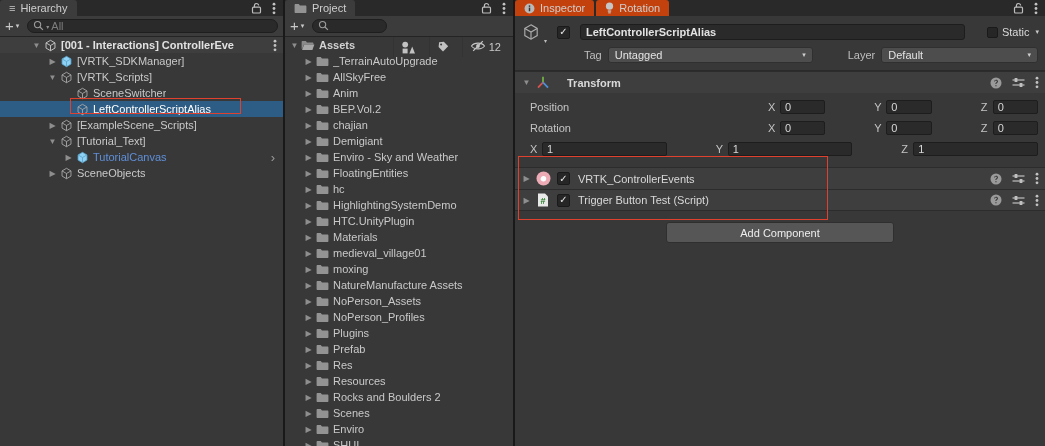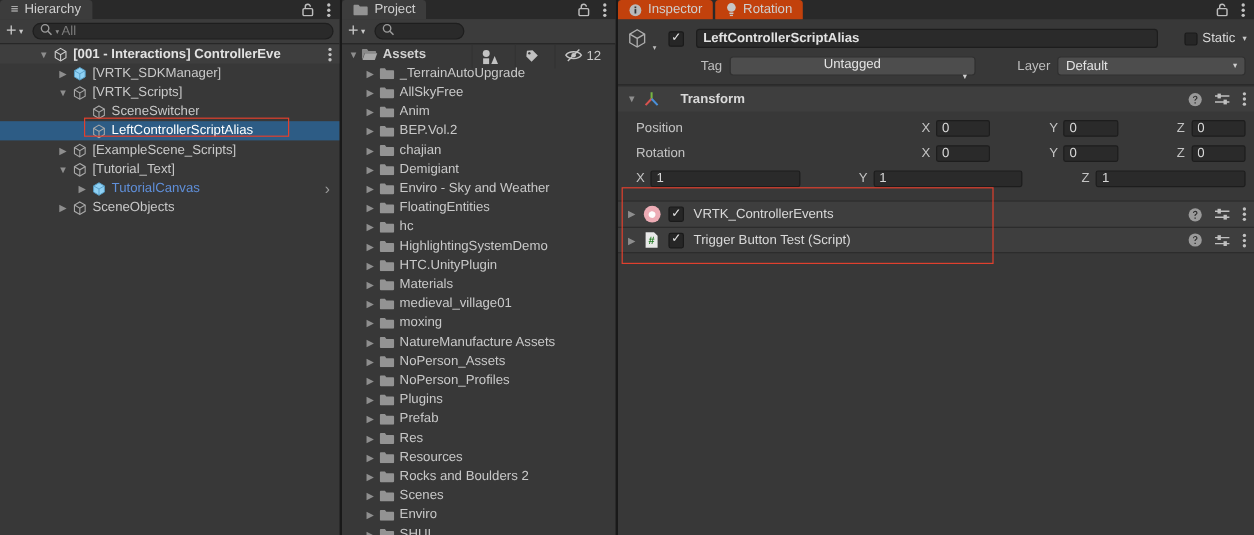--- a/index.html
+++ b/index.html
@@ -63,21 +63,21 @@
   .name-field { flex:1; min-width:0; margin-left:10px; margin-right:9px; height:16px;
     background:#2A2A2A; border:1px solid #1D1D1D; border-radius:3px; color:#E2E2E2;
     font-weight:bold; font-size:11px; padding:0 5px; font-family:inherit; outline:none; }
   .static-group { display:flex; align-items:center; gap:4px; color:#DADADA; flex:none; }
   .static-group .caret { font-size:7px; }
   .go-row2 { height:16px; margin-top:6px; display:flex; align-items:center; padding-left:36px; }
   .flabel { color:#BFBFBF; margin-right:6px;margin-left:26px; }
   .dropdown { height:16px; background:#4D4D4D; border:1px solid #303030; border-radius:3px;
     display:flex; align-items:center; padding:0 6px; color:#E3E3E3; min-width:0; }
   .dropdown .caret { margin-left:auto; color:#CFCFCF; }
-  .tagdd { width:205px; margin-right:9px;flex-direction:column; }
+  .tagdd { width:205px; margin-right:9px; }
   .laydd { flex:1; margin-right:1px;justify-content:space-between; }
 
   .comp { height:22px; display:flex; align-items:center; background:#3E3E3E;
           border-top:1px solid #2C2C2C; padding:0 6px 0 5px; white-space:nowrap; }
   .comp.last { border-bottom:1px solid #2C2C2C; }
   .cicon { width:16px; height:16px; display:flex; align-items:center; justify-content:center;
            margin-left:2px; flex:none; }
   .comp .cb { margin-left:6px; }
   .clbl { font-weight:normal; color:#D9D9D9; margin-left:8px; }
   .ttl  { font-weight:bold; color:#D9D9D9; margin-left:16px; }
@@ -783,15 +783,16 @@
             <svg width="4" height="13" viewBox="0 0 4 13">
               <circle cx="2" cy="2.2" r="1.4" fill="#C2C2C2"></circle>
               <circle cx="2" cy="6.5" r="1.4" fill="#C2C2C2"></circle>
               <circle cx="2" cy="10.8" r="1.4" fill="#C2C2C2"></circle>
             </svg>
           </span>
        </span>
      </div>
     </div>
 
+  <button class="addcomp">Add Component</button>
 
   <div class="ann" id="ann-insp" style="border-color: rgb(224, 64, 46);"></div>
 </section>
 
 </body></html>

